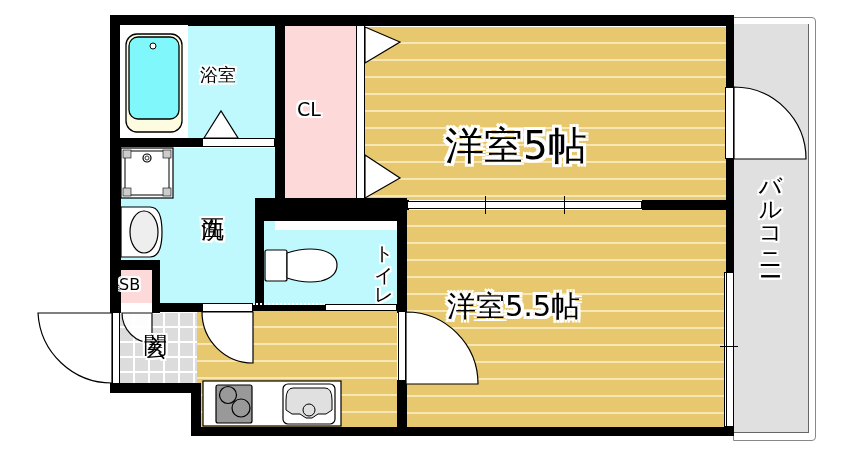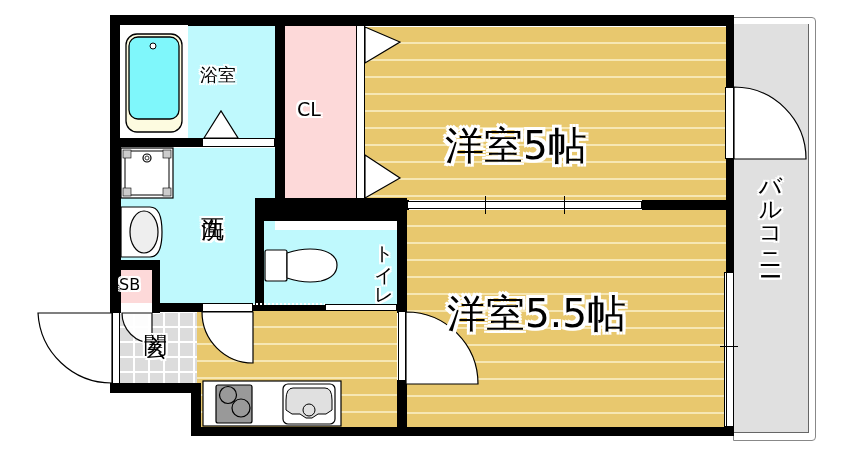--- a/index.html
+++ b/index.html
@@ -167,14 +167,14 @@
   </g>
 </svg>
 
 <div class="label" style="left:200px; top:63px; font-size:18px;">浴室</div>
 <div class="label" style="left:297px; top:98px; font-size:19px;">CL</div>
 <div class="label label-big" style="left:445px; top:86px; font-size:39px;margin-top:33px;">洋室5帖</div>
 <div class="label vert" style="left:198px; top:200px; font-size:23px;">洗面</div>
 <div class="label vert" style="left:372px; top:232px; font-size:19px;">トイレ</div>
 <div class="label" style="left:119px; top:275px; font-size:16px;">SB</div>
 <div class="label vert" style="left:141px; top:316px; font-size:23px;">玄関</div>
-<div class="label label-big" style="left:447px; top:287px; font-size:39px;">洋室5.5帖</div>
+<div class="label label-big" style="left:447px; top:287px; font-size:29px;">洋室5.5帖</div>
 <div class="label vert" style="left:756px; top:160px; font-size:23px;">バルコニー</div>
 
 </body></html>

